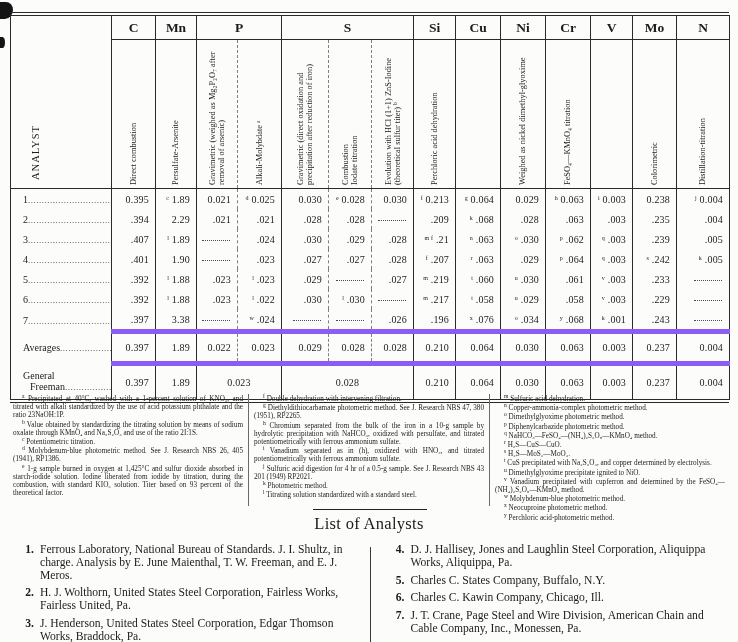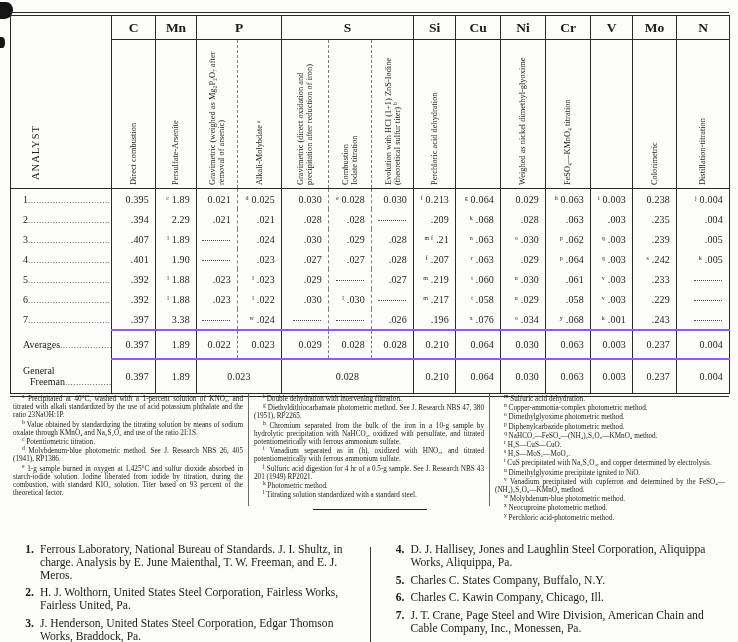--- a/index.html
+++ b/index.html
@@ -25,21 +25,21 @@
         font-size:8.4px;line-height:9.3px;text-align:left;white-space:pre-line;}
   .ahead{position:relative;border-bottom:1px solid #2a2a2a;}
   .arot{position:absolute;left:30px;bottom:8px;width:160px;display:block;
         transform-origin:left bottom;transform:rotate(-90deg);
         font-size:10.5px;letter-spacing:1px;}
   .drow td{height:20px;}
   .avgrow td{height:27px;}
   .genrow td{height:33px;}
   .val{text-align:right;padding-right:6px;letter-spacing:0.2px;}
   .val.ctr{text-align:center;padding-right:0;}
-  .avgt,.gent{border-top:2px solid #8b5cf6;}
+  .avgt,.gent{border-top:5px solid #8b5cf6;}
   sup{font-size:0.6em;line-height:0;vertical-align:0.5em;}
   .lead{display:inline-block;width:28px;margin:0 1px 2px 0;border-bottom:1px dotted #4a4a4a;}
   .rlab{padding-left:12px;font-size:10px;}
   .rlwrap{display:flex;align-items:baseline;overflow:hidden;white-space:nowrap;}
   .dots{flex:1;overflow:hidden;font-size:9px;letter-spacing:0.5px;color:#2e2e2e;}
   .g2{padding-left:7px;}
 
   
   .footnotes{position:absolute;left:8px;top:394px;width:722px;height:112px;display:flex;}
   .fcol{flex:1;padding:1px 5px 0 5px;}
@@ -378,20 +378,21 @@
         <p class="fnote"><sup>t</sup> CuS precipitated with Na₂S₂O₃, and copper determined by electrolysis.</p>
         <p class="fnote"><sup>u</sup> Dimethylglyoxime precipitate ignited to NiO.</p>
         <p class="fnote"><sup>v</sup> Vanadium precipitated with cupferron and determined by the FeSO₄—(NH₄)₂S₂O₈—KMnO₄ method.</p>
         <p class="fnote"><sup>w</sup> Molybdenum-blue photometric method.</p>
         <p class="fnote"><sup>x</sup> Neocuproine photometric method.</p>
         <p class="fnote"><sup>y</sup> Perchloric acid-photometric method.</p>
       </div>
     </div>
 
   <div class="divider-rule"></div>
+  <h2 class="list-title">List of Analysts</h2>
 
   <div class="analyst-list">
     <div class="alist-col left" id="alist-left">
         <div class="aitem">
           <span class="anum">1.</span>
           <span class="atext">Ferrous Laboratory, National Bureau of Standards. J. I. Shultz, in charge.  Analysis by E. June Maienthal, T. W. Freeman, and E. J. Meros.</span>
         </div>
         <div class="aitem">
           <span class="anum">2.</span>
           <span class="atext">H. J. Wolthorn, United States Steel Corporation, Fairless Works, Fairless United, Pa.</span>

